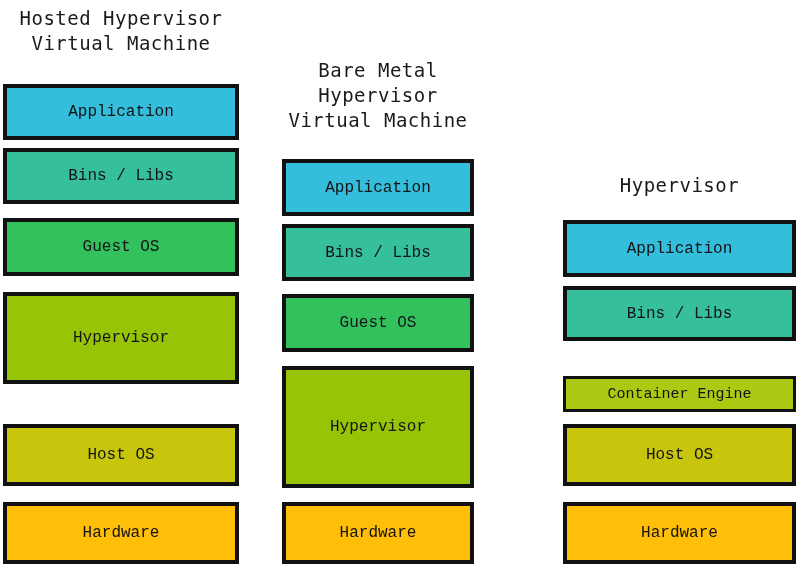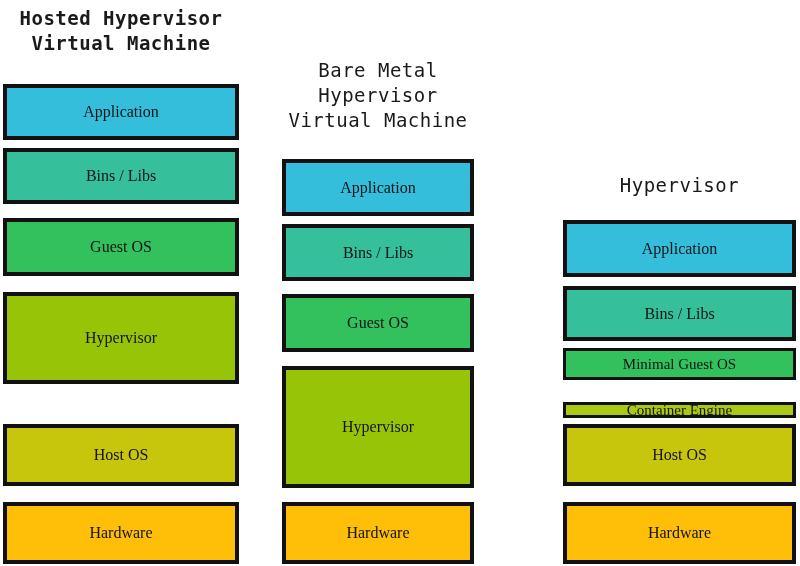--- a/index.html
+++ b/index.html
@@ -40,36 +40,36 @@
     position: absolute;
     left: 0;
     width: 100%;
     box-sizing: border-box;
     border: 4px solid #111111;
     display: flex;
     align-items: center;
     justify-content: center;
   }
   .layer-label {
-    font-family: Liberation Serif, serif;
+    font-family: Liberation Mono, monospace;
     font-size: 16px;
     color: #141414;
     text-align: center;
     line-height: 1;
     white-space: nowrap;
   }
   .layer.thin { border-width: 3px; }
   .layer.thin .layer-label { font-size: 15px; }
 </style>
 </head>
 <body>
 
 <div id="diagram" style="background: rgb(255, 255, 255);">
     <div class="column" style="left: 3px; width: 236px;">
-      <div class="col-title" style="top: 6px; font-weight: bold;">Hosted Hypervisor
+      <div class="col-title" style="top: 6px;">Hosted Hypervisor
 Virtual Machine</div>
       <div class="layer" style="top: 84px; height: 56px; background: rgb(53, 189, 220); border-color: rgb(17, 17, 17);">
         <span class="layer-label">Application</span>
       </div>
       <div class="layer" style="top: 148px; height: 56px; background: rgb(54, 191, 155); border-color: rgb(17, 17, 17);">
         <span class="layer-label">Bins / Libs</span>
       </div>
       <div class="layer" style="top: 218px; height: 58px; background: rgb(51, 193, 94); border-color: rgb(17, 17, 17);">
         <span class="layer-label">Guest OS</span>
       </div>
@@ -104,24 +104,21 @@
       </div>
     </div>
     <div class="column" style="left: 563px; width: 233px;">
       <div class="col-title" style="top: 173px;">Hypervisor</div>
       <div class="layer" style="top: 220px; height: 57px; background: rgb(53, 189, 220); border-color: rgb(17, 17, 17);">
         <span class="layer-label">Application</span>
       </div>
       <div class="layer" style="top: 286px; height: 55px; background: rgb(54, 191, 155); border-color: rgb(17, 17, 17);">
         <span class="layer-label">Bins / Libs</span>
       </div>
-      <div class="layer thin" style="top: 348px; height: 32px; background: rgb(51, 193, 94); border-color: rgb(17, 17, 17);">
-        <span class="layer-label">Minimal Guest OS</span>
-      </div>
-      <div class="layer thin" style="top: 402px; height: 16px; background: rgb(169, 201, 18); border-color: rgb(17, 17, 17);">
+      <div class="layer thin" style="top: 376px; height: 36px; background: rgb(169, 201, 18); border-color: rgb(17, 17, 17);">
         <span class="layer-label">Container Engine</span>
       </div>
       <div class="layer" style="top: 424px; height: 62px; background: rgb(199, 198, 12); border-color: rgb(17, 17, 17);">
         <span class="layer-label">Host OS</span>
       </div>
       <div class="layer" style="top: 502px; height: 62px; background: rgb(255, 190, 7); border-color: rgb(17, 17, 17);">
         <span class="layer-label">Hardware</span>
       </div>
     </div>
   </div>

